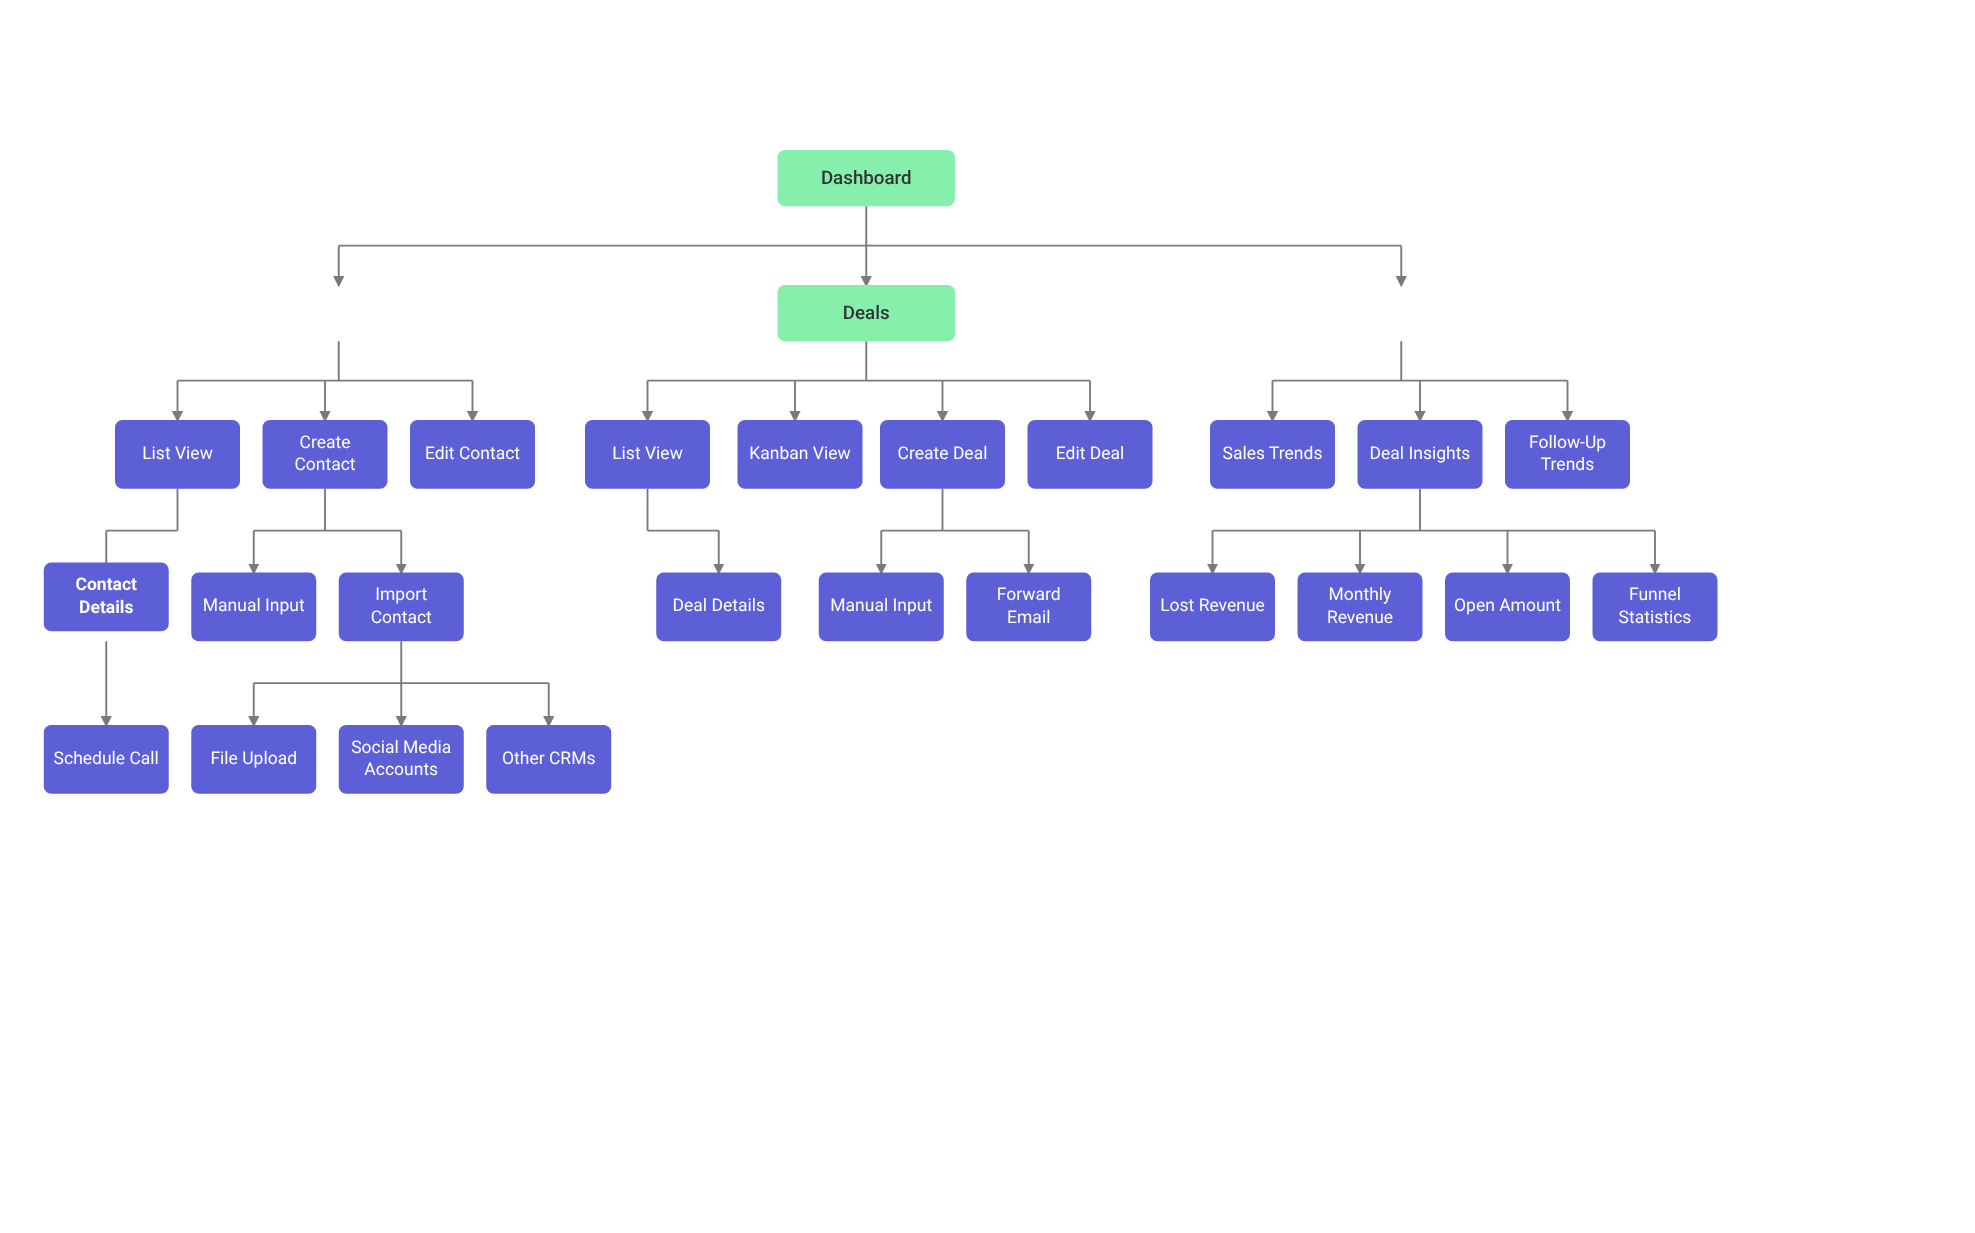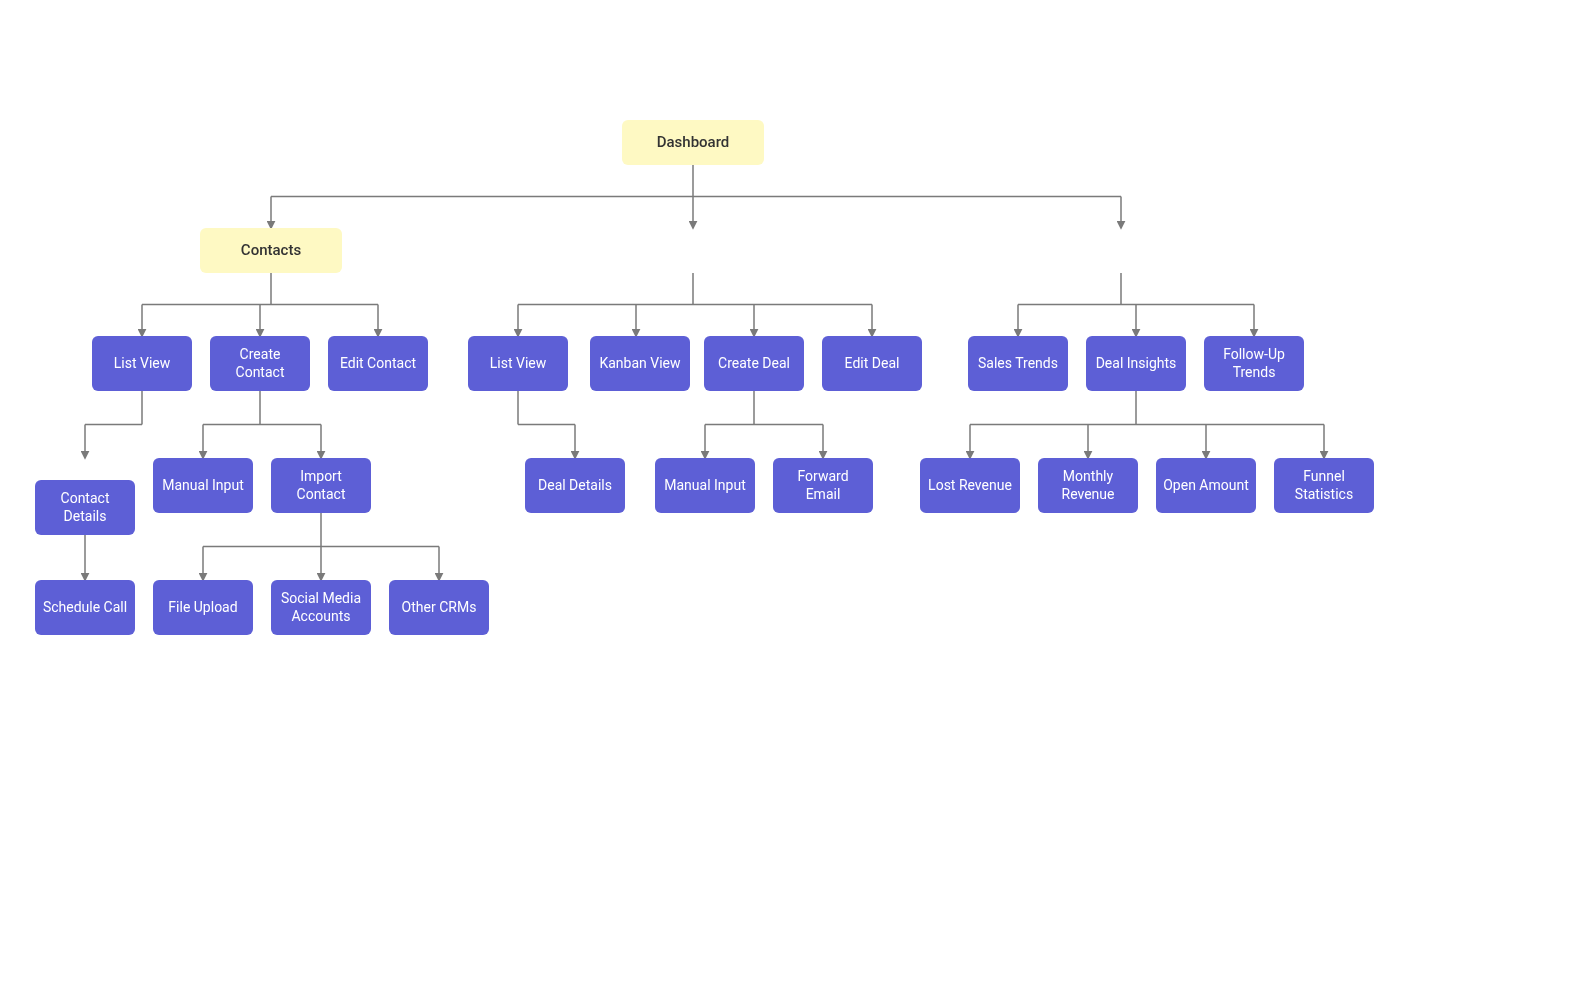--- a/index.html
+++ b/index.html
@@ -20,21 +20,21 @@
     display: flex;
     justify-content: center;
     align-items: center;
     text-align: center;
     border-radius: 6px;
     box-sizing: border-box;
     padding: 2px 6px;
     line-height: 1.25;
   }
   .node.light {
-    background: #fef9c3;
+    background: #86efac;
     color: #333333;
     font-weight: 500;
     font-size: 15px;
   }
   .node.purple {
     background: #5D5FD6;
     color: #ffffff;
     font-weight: 400;
     font-size: 14px;
   }
@@ -106,22 +106,22 @@
         <line x1="203" y1="546.5" x2="203" y2="580" marker-end="url(#arrow)"></line>
         <line x1="321" y1="546.5" x2="321" y2="580" marker-end="url(#arrow)"></line>
         <line x1="439" y1="546.5" x2="439" y2="580" marker-end="url(#arrow)"></line>
       </g>
   </svg>
 
   <div id="n-dashboard" class="node light" style="left:622px; top:120px; width:142px; height:45px;">
     <span>Dashboard</span>
   </div>
 
-  <div id="n-contacts" class="node light" style="left:200px; top:228px; width:142px; height:45px;">
-    <span>Contacts</span>
+  <div id="n-deals" class="node light" style="left:622px; top:228px; width:142px; height:45px;">
+    <span>Deals</span>
   </div>
 
   <div id="n-c-list" class="node purple" style="left:92px; top:336px; width:100px; height:55px;">
     <span>List View</span>
   </div>
   <div id="n-c-create" class="node purple" style="left:210px; top:336px; width:100px; height:55px;">
     <span>Create Contact</span>
   </div>
   <div id="n-c-edit" class="node purple" style="left:328px; top:336px; width:100px; height:55px;">
     <span>Edit Contact</span>
@@ -143,21 +143,21 @@
   <div id="n-a-sales" class="node purple" style="left:968px; top:336px; width:100px; height:55px;">
     <span>Sales Trends</span>
   </div>
   <div id="n-a-deal" class="node purple" style="left:1086px; top:336px; width:100px; height:55px;">
     <span>Deal Insights</span>
   </div>
   <div id="n-a-follow" class="node purple" style="left:1204px; top:336px; width:100px; height:55px;">
     <span>Follow-Up Trends</span>
   </div>
 
-  <div id="n-contact-details" class="node purple" style="left:35px; top:480px; width:100px; height:55px;">
+  <div id="n-contact-details" class="node purple" style="left:35px; top:450px; width:100px; height:55px;font-weight:bold;">
     <span>Contact Details</span>
   </div>
 
   <div id="n-manual-input" class="node purple" style="left:153px; top:458px; width:100px; height:55px;">
     <span>Manual Input</span>
   </div>
   <div id="n-import-contact" class="node purple" style="left:271px; top:458px; width:100px; height:55px;">
     <span>Import Contact</span>
   </div>
 

